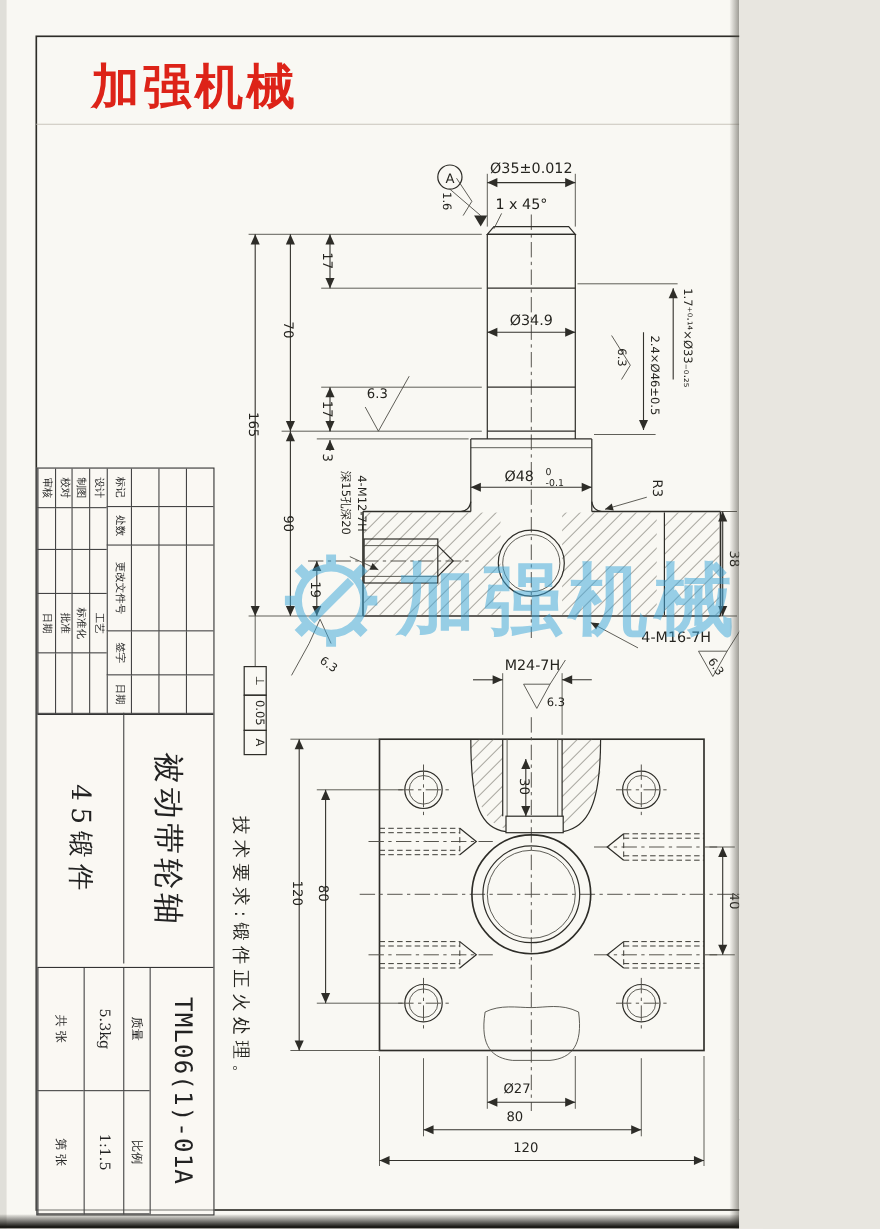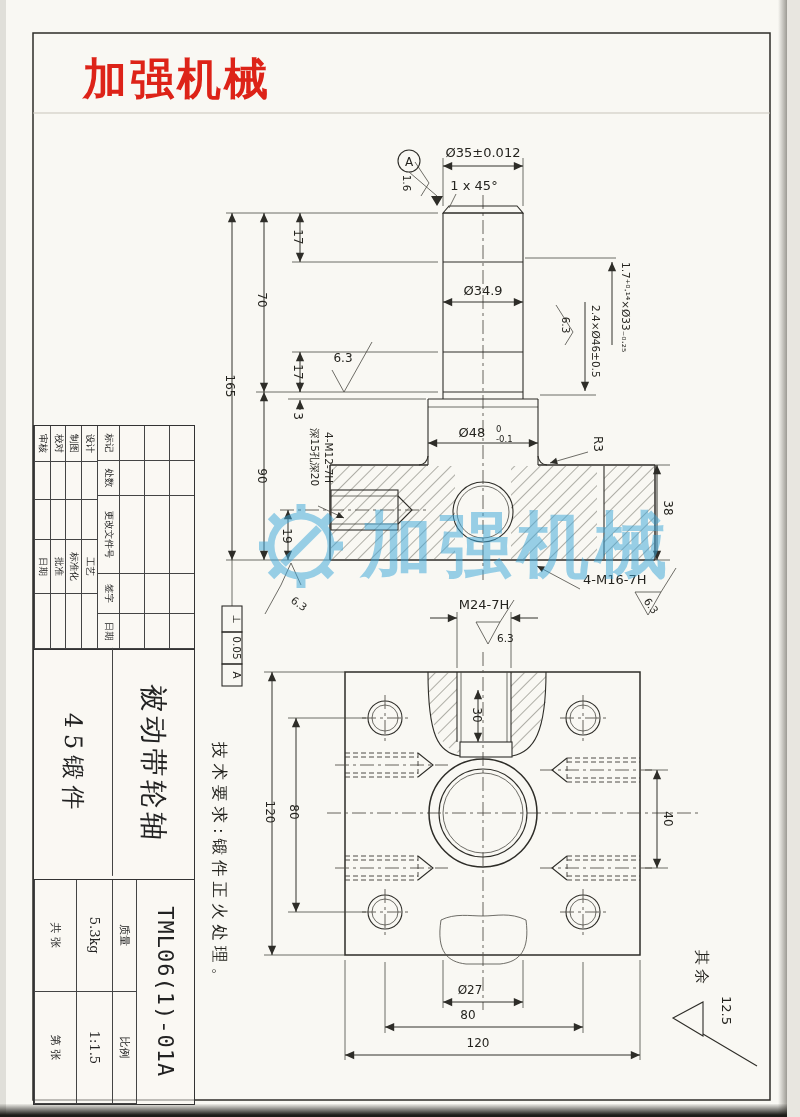--- a/index.html
+++ b/index.html
@@ -1,16 +1,16 @@
 <!DOCTYPE html>
 <html><head>
 <meta charset="utf-8">
 <style>
   html,body{margin:0;padding:0;background:#e8e6e0;}
-  .page{position:relative;width:787px;height:1117px;background:#f9f8f3;overflow:hidden;
+  .page{position:relative;width:672px;height:1117px;background:#f9f8f3;overflow:hidden;
         font-family:"DejaVu Sans",sans-serif;color:#222;}
   .logo{position:absolute;left:83px;top:50px;font-size:44px;font-weight:900;color:#dd2318;
         letter-spacing:3px;font-family:"Liberation Sans",sans-serif;}
   .watermark{position:absolute;left:255px;top:498px;display:flex;align-items:center;gap:14px;
         opacity:.52;pointer-events:none;z-index:5;}
   .watermark .wm-text{font-size:72px;font-weight:800;color:#3fa8da;letter-spacing:6px;white-space:nowrap;}
   svg text{fill:#25241f;}
   .ln{stroke:#2e2d28;stroke-width:1.1;fill:none;}
   .thk{stroke:#2e2d28;stroke-width:1.5;fill:none;}
   .thin{stroke:#4a4942;stroke-width:0.8;fill:none;}

